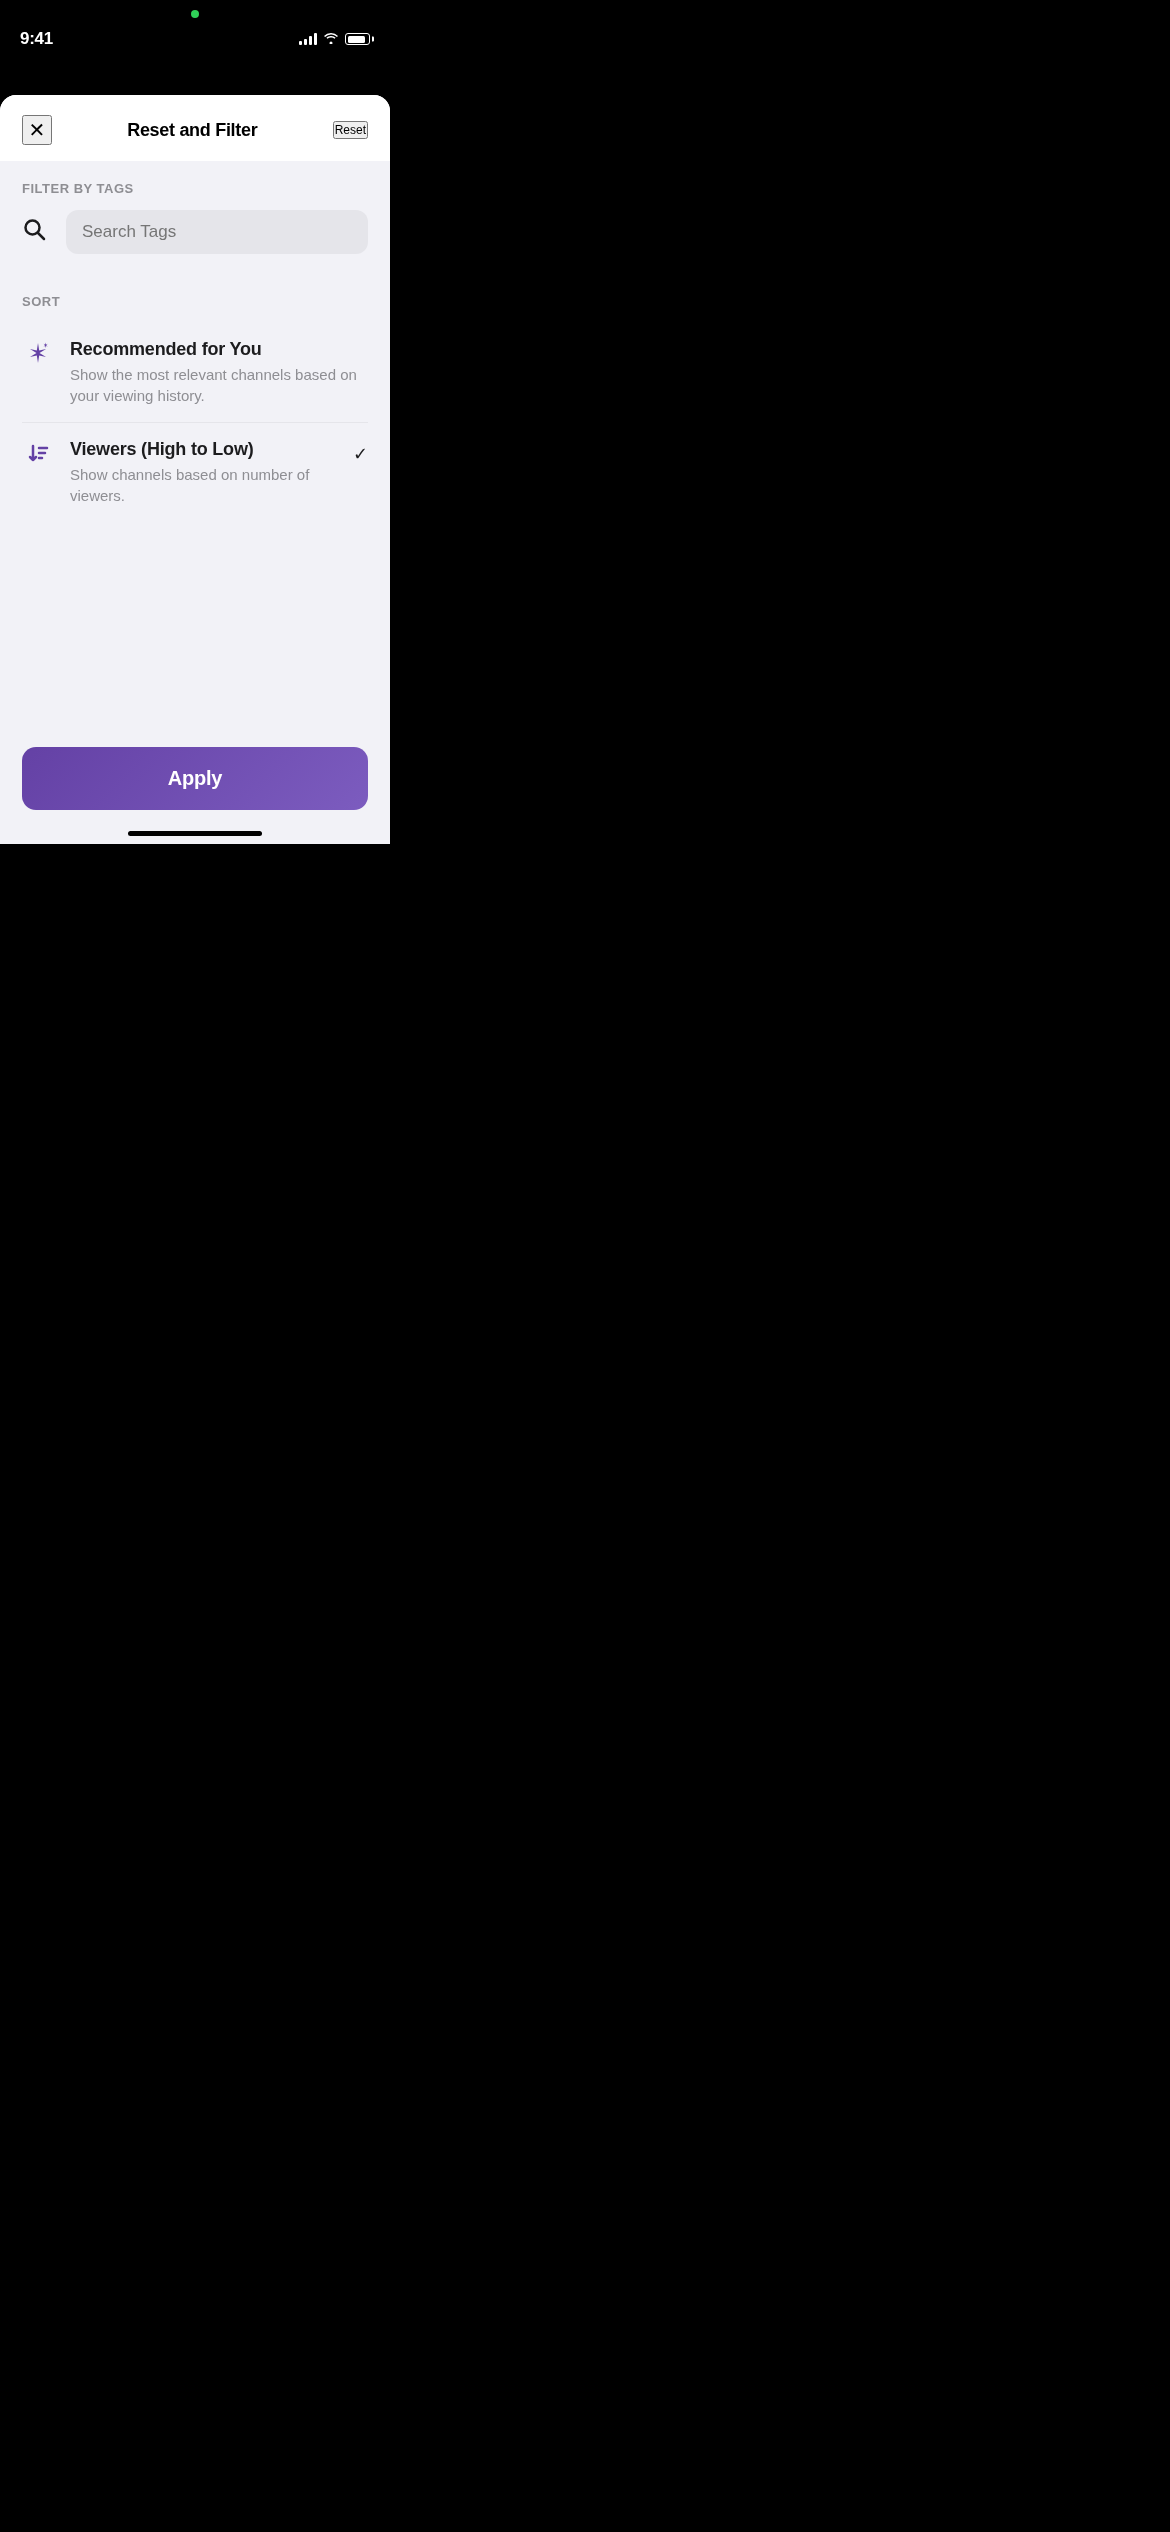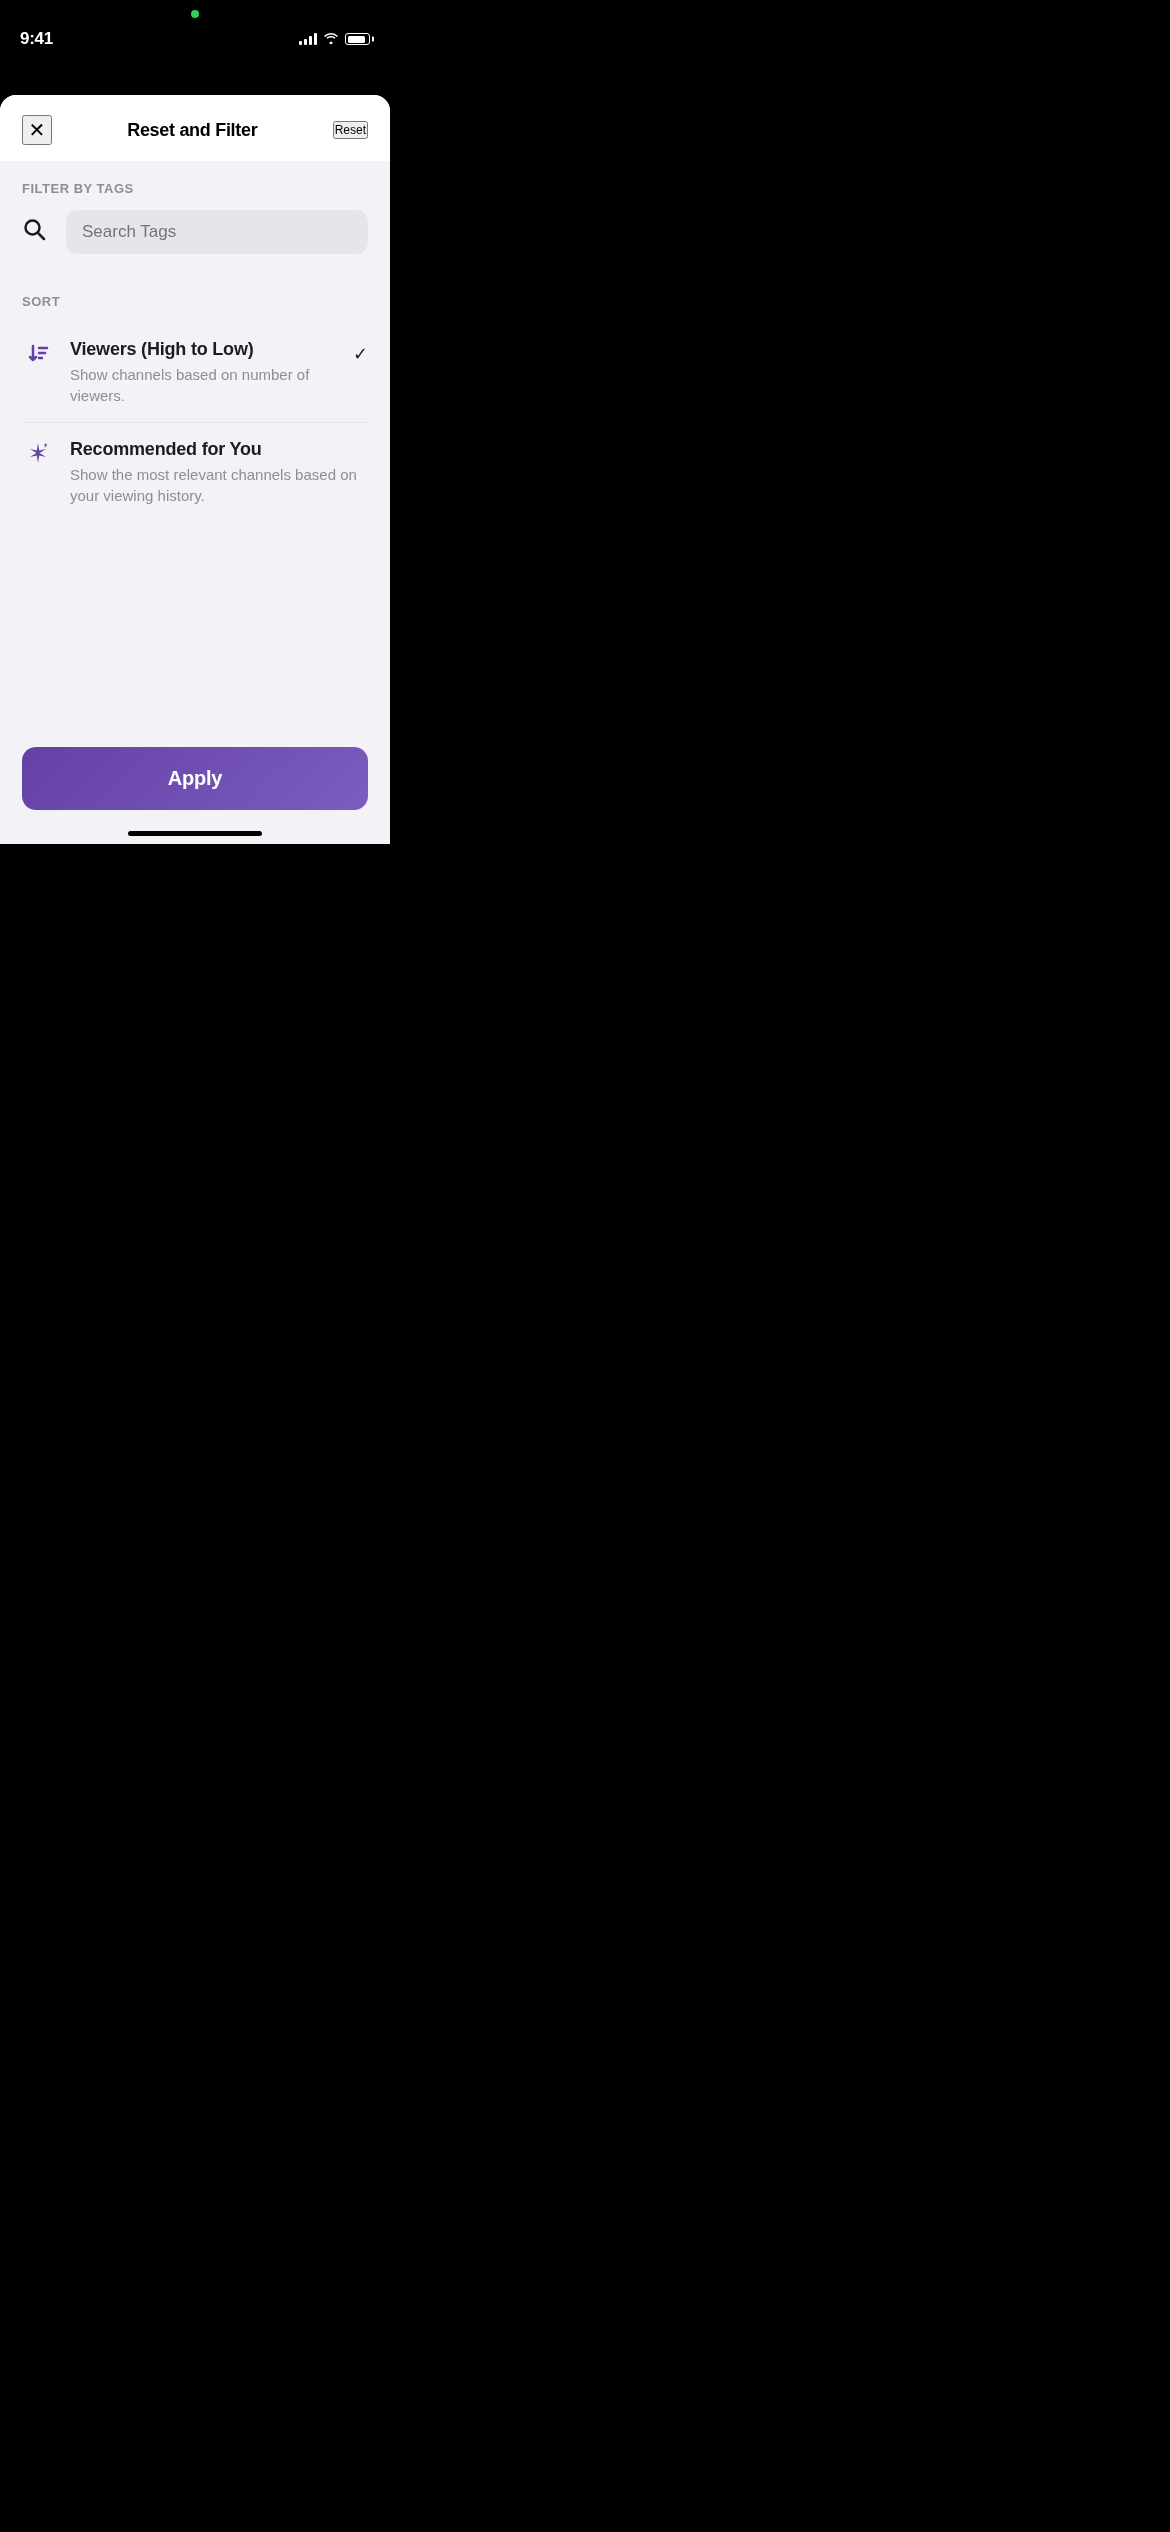--- a/index.html
+++ b/index.html
@@ -332,48 +332,48 @@
       </div>
     </div>
 
     <div class="sort-section">
       <div class="section-label">SORT</div>
 
       <div class="sort-item">
         <div class="sort-icon-container">
           <svg class="sort-svg" viewBox="0 0 24 24" fill="none">
 
+            <path d="M12 2 L13.2 9.5 L20 8 L13.5 12 L20 16 L13.2 14.5 L12 22 L10.8 14.5 L4 16 L10.5 12 L4 8 L10.8 9.5 Z" fill="#6441a5"></path>
+
+            <path d="M19 2 L19.6 5 L22 4 L19.8 6 L22 8 L19.6 7 L19 10 L18.4 7 L16 8 L18.2 6 L16 4 L18.4 5 Z" fill="#6441a5" transform="scale(0.7) translate(9, 0)"></path>
+          </svg>
+        </div>
+        <div class="sort-text">
+          <div class="sort-title">Recommended for You</div>
+          <div class="sort-desc">Show the most relevant channels based on your viewing history.</div>
+        </div>
+      </div>
+
+      <div class="sort-item">
+        <div class="sort-icon-container">
+          <svg class="sort-svg" viewBox="0 0 24 24" fill="none">
+
             <path d="M4 16l3 3 3-3M7 19V5" stroke="#6441a5" stroke-width="2.5" stroke-linecap="round" stroke-linejoin="round"></path>
 
             <line x1="13" y1="7" x2="21" y2="7" stroke="#6441a5" stroke-width="2.5" stroke-linecap="round"></line>
             <line x1="13" y1="12" x2="19" y2="12" stroke="#6441a5" stroke-width="2.5" stroke-linecap="round"></line>
             <line x1="13" y1="17" x2="16" y2="17" stroke="#6441a5" stroke-width="2.5" stroke-linecap="round"></line>
           </svg>
         </div>
         <div class="sort-text">
           <div class="sort-title">Viewers (High to Low)</div>
           <div class="sort-desc">Show channels based on number of viewers.</div>
         </div>
         <span class="check-icon">✓</span>
       </div>
-
-      <div class="sort-item">
-        <div class="sort-icon-container">
-          <svg class="sort-svg" viewBox="0 0 24 24" fill="none">
-
-            <path d="M12 2 L13.2 9.5 L20 8 L13.5 12 L20 16 L13.2 14.5 L12 22 L10.8 14.5 L4 16 L10.5 12 L4 8 L10.8 9.5 Z" fill="#6441a5"></path>
-
-            <path d="M19 2 L19.6 5 L22 4 L19.8 6 L22 8 L19.6 7 L19 10 L18.4 7 L16 8 L18.2 6 L16 4 L18.4 5 Z" fill="#6441a5" transform="scale(0.7) translate(9, 0)"></path>
-          </svg>
-        </div>
-        <div class="sort-text">
-          <div class="sort-title">Recommended for You</div>
-          <div class="sort-desc">Show the most relevant channels based on your viewing history.</div>
-        </div>
-      </div>
     </div>
 
   </div>
 
   <div class="apply-section">
     <button class="apply-btn">Apply</button>
   </div>
 
   <div class="home-indicator"></div>
 

